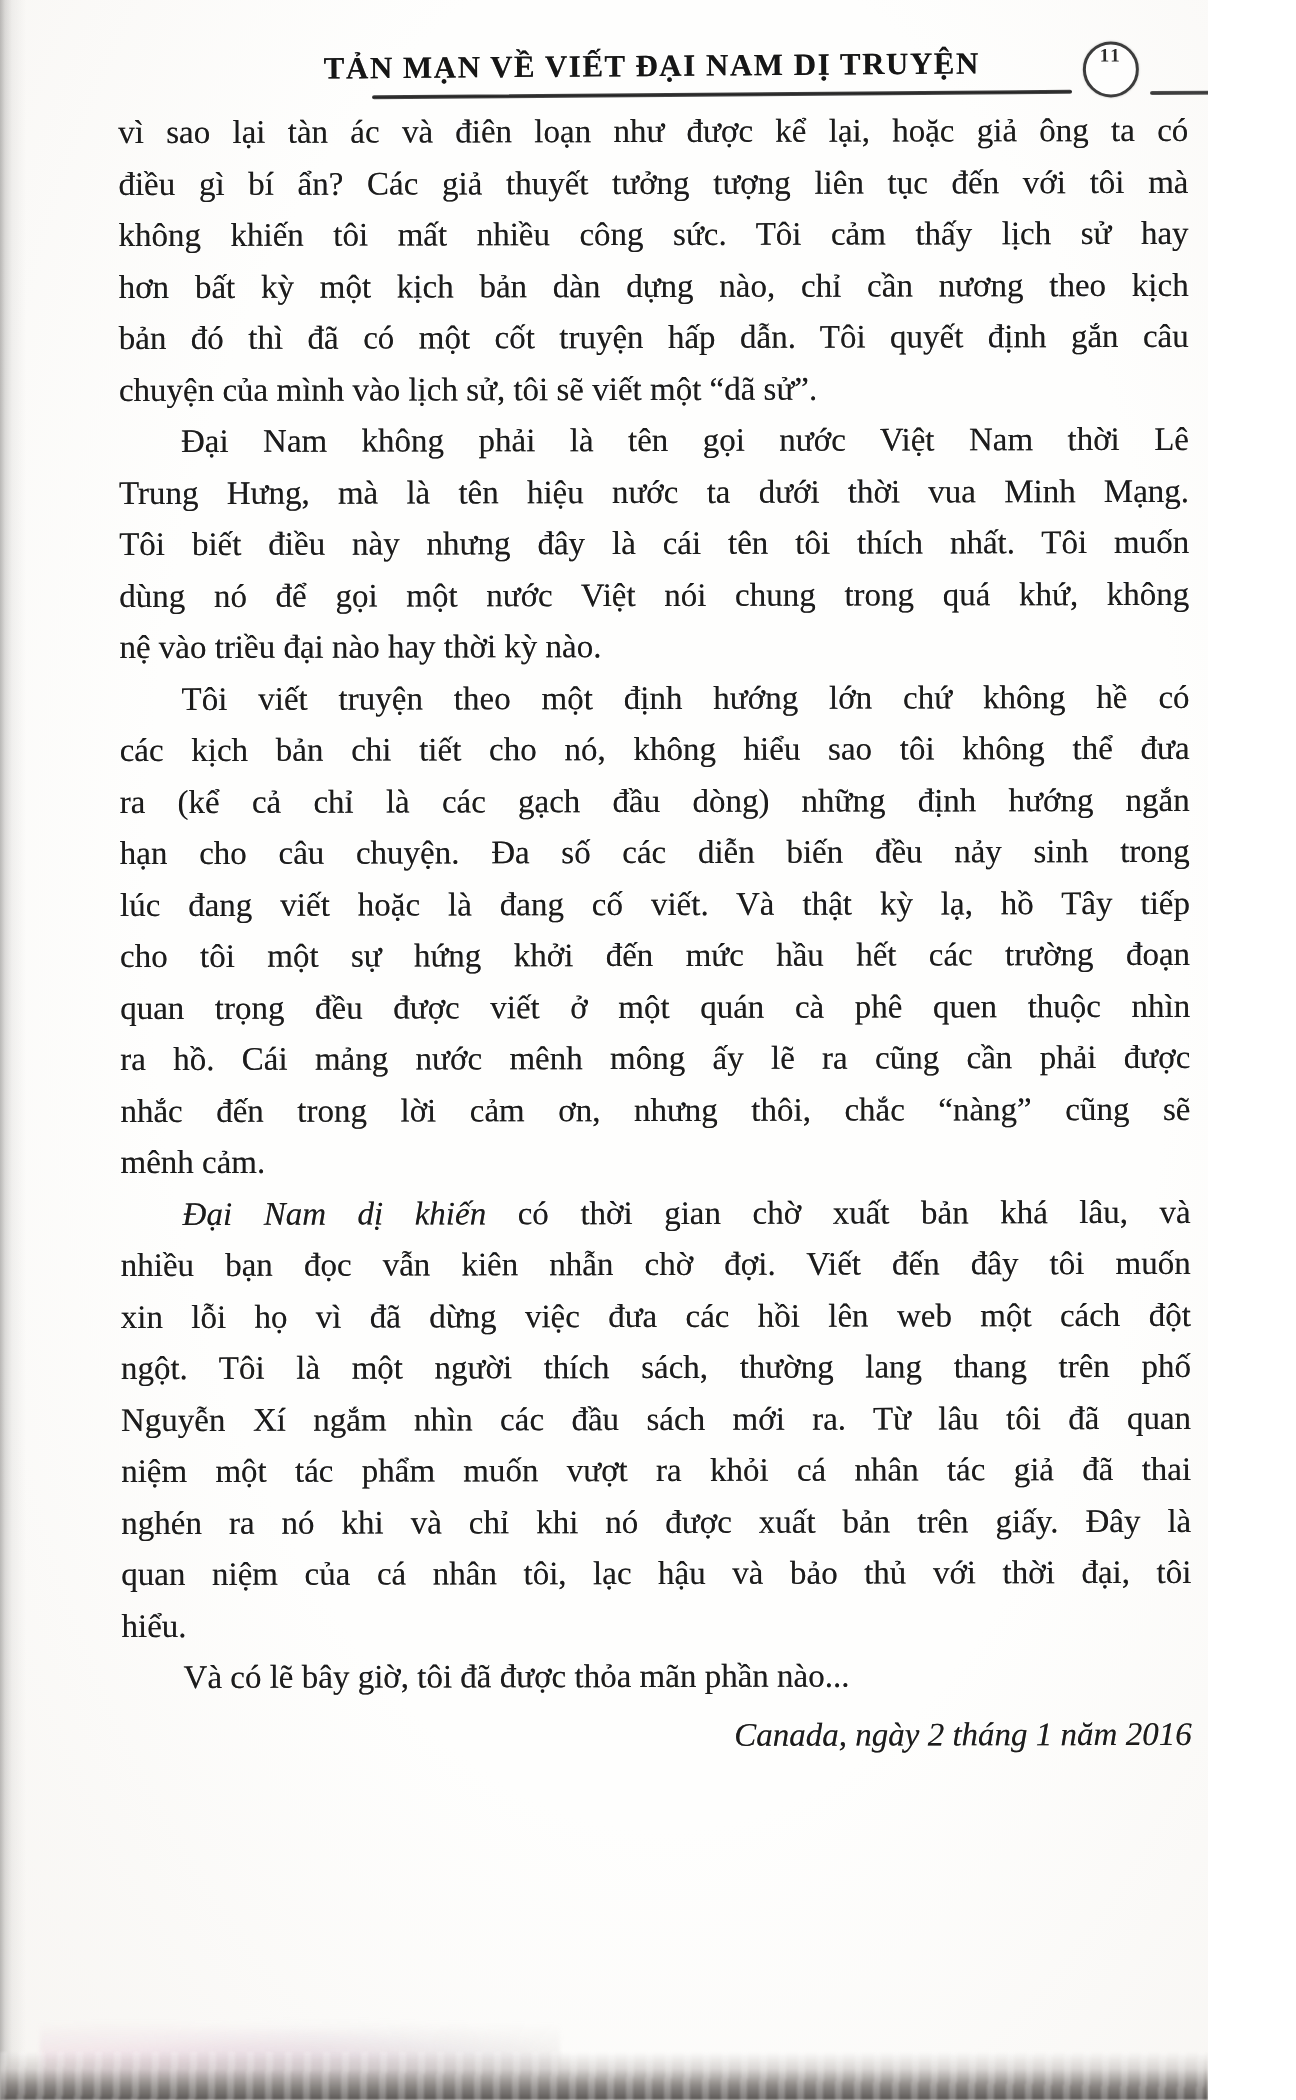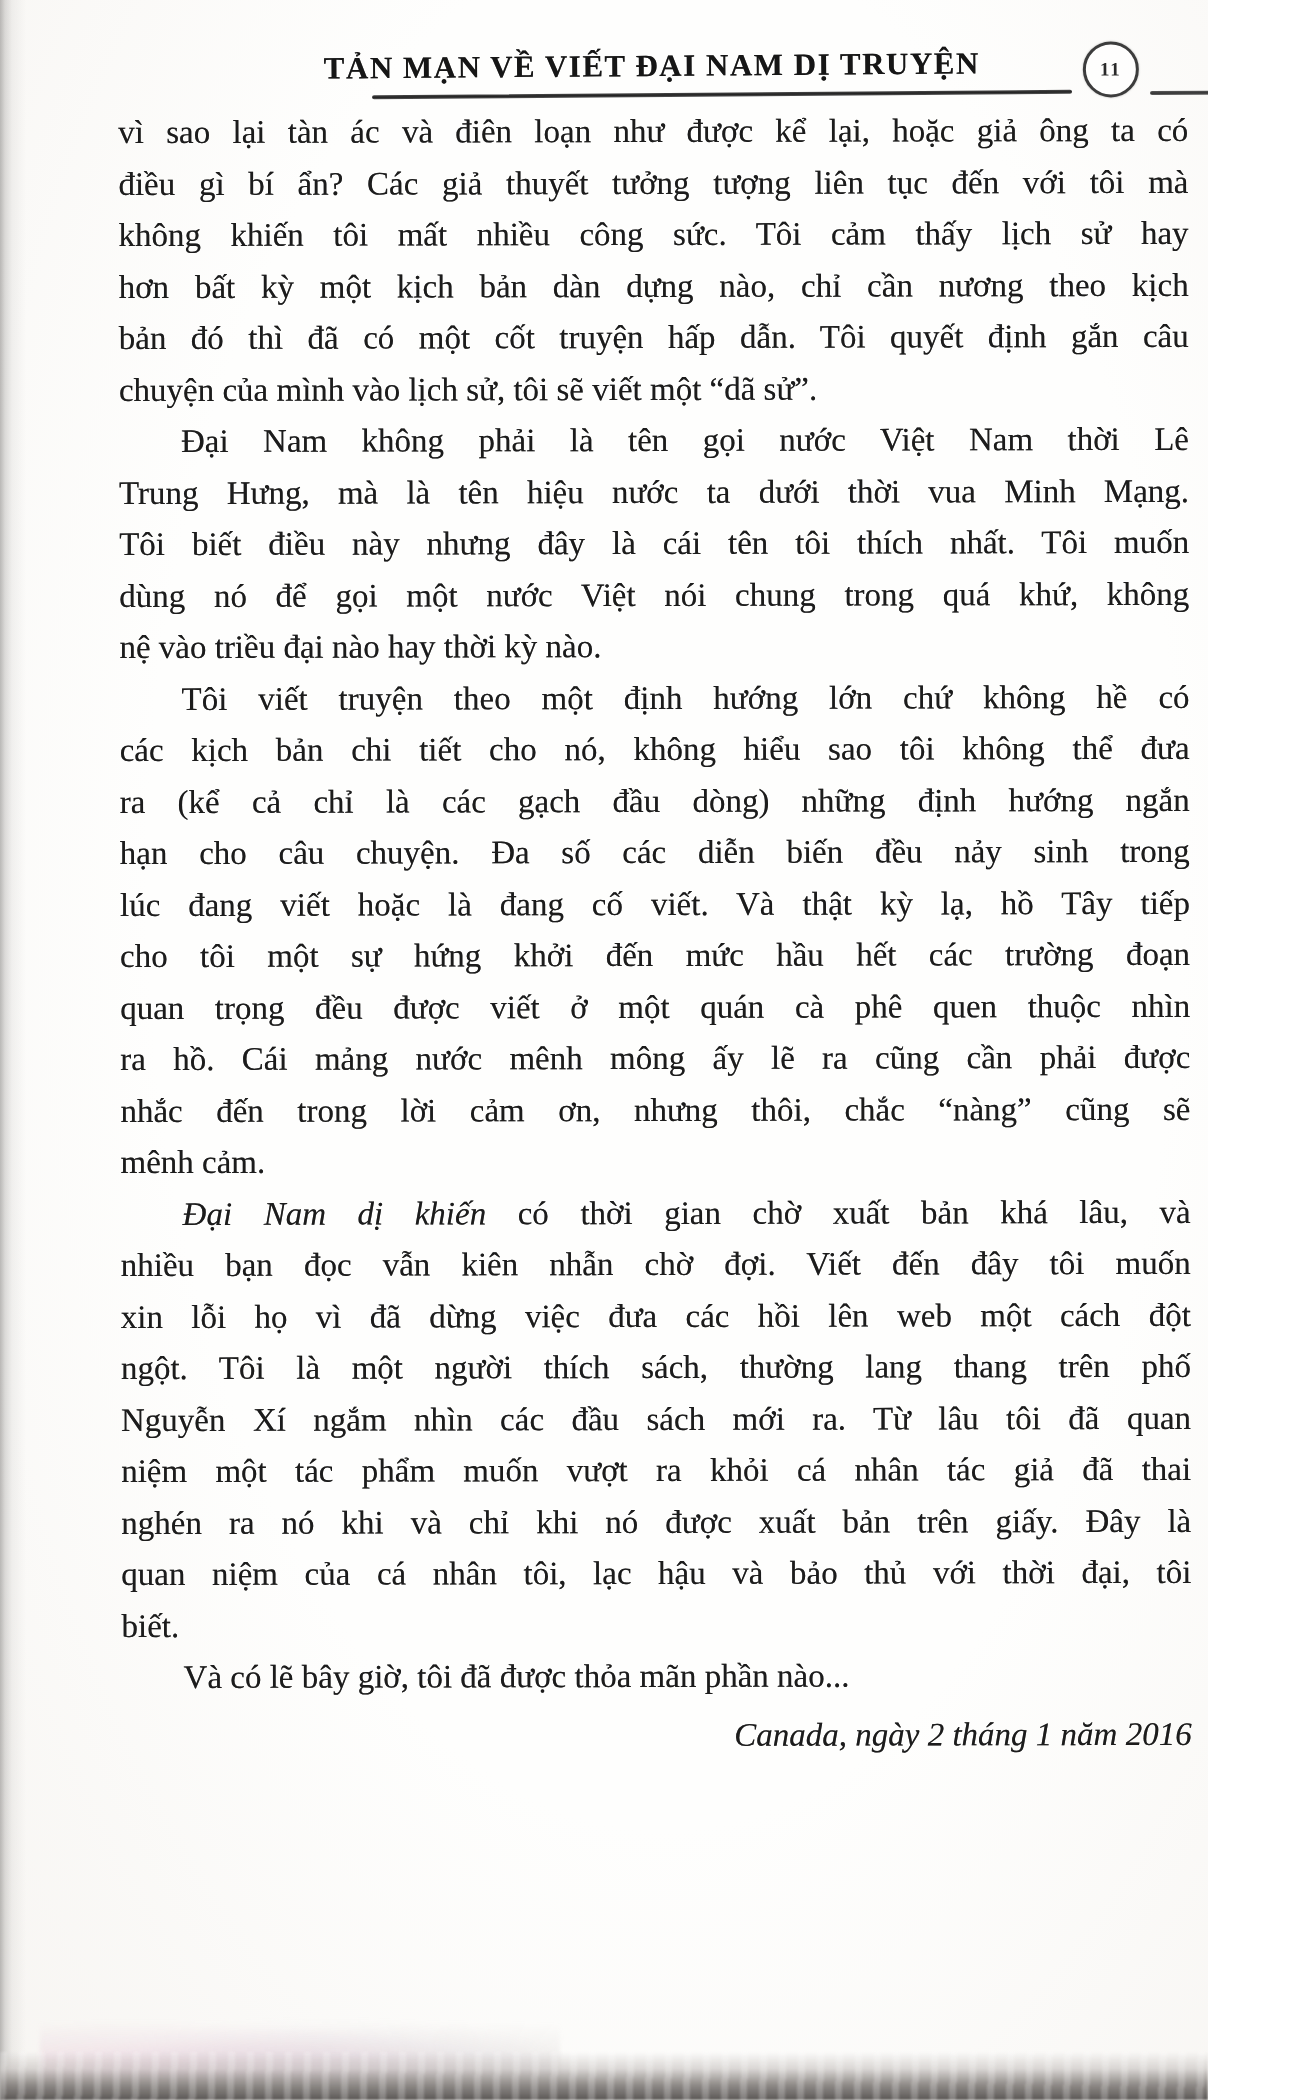--- a/index.html
+++ b/index.html
@@ -92,21 +92,21 @@
     position: absolute;
     top: 47px;
     left: 1083px;
     width: 56px;
     height: 56px;
     border: 3px solid #3c3c3c;
     border-radius: 50%;
     box-sizing: border-box;
     background: rgba(255,255,255,0.6);
     display: flex;
-    align-items: center;
+    align-items: flex-start;
     justify-content: center;
     box-shadow: 0 0 2px rgba(60,60,60,0.4);
   }
   .page-badge span {
     font-size: 19px;
     font-weight: bold;
     letter-spacing: 2px;
     color: #2a2a2a;
   }
   .header-rule-right {
@@ -196,21 +196,21 @@
       </div>
       <div class="para">
         <div class="line indent"><span class="it">Đại Nam dị khiến</span><span> có thời gian chờ xuất bản khá lâu, và</span></div>
         <div class="line"><span>nhiều bạn đọc vẫn kiên nhẫn chờ đợi. Viết đến đây tôi muốn</span></div>
         <div class="line"><span>xin lỗi họ vì đã dừng việc đưa các hồi lên web một cách đột</span></div>
         <div class="line"><span>ngột. Tôi là một người thích sách, thường lang thang trên phố</span></div>
         <div class="line"><span>Nguyễn Xí ngắm nhìn các đầu sách mới ra. Từ lâu tôi đã quan</span></div>
         <div class="line"><span>niệm một tác phẩm muốn vượt ra khỏi cá nhân tác giả đã thai</span></div>
         <div class="line"><span>nghén ra nó khi và chỉ khi nó được xuất bản trên giấy. Đây là</span></div>
         <div class="line"><span>quan niệm của cá nhân tôi, lạc hậu và bảo thủ với thời đại, tôi</span></div>
-        <div class="line last"><span>biết.</span></div>
+        <div class="line last"><span>hiểu.</span></div>
       </div>
       <div class="para">
         <div class="line indent last"><span>Và có lẽ bây giờ, tôi đã được thỏa mãn phần nào...</span></div>
       </div>
       <div class="signature">Canada, ngày 2 tháng 1 năm 2016</div>
   </div>
 
   <div class="left-edge"></div>
   <div class="bottom-smudge"></div>
   <div class="bottom-edge"></div>

